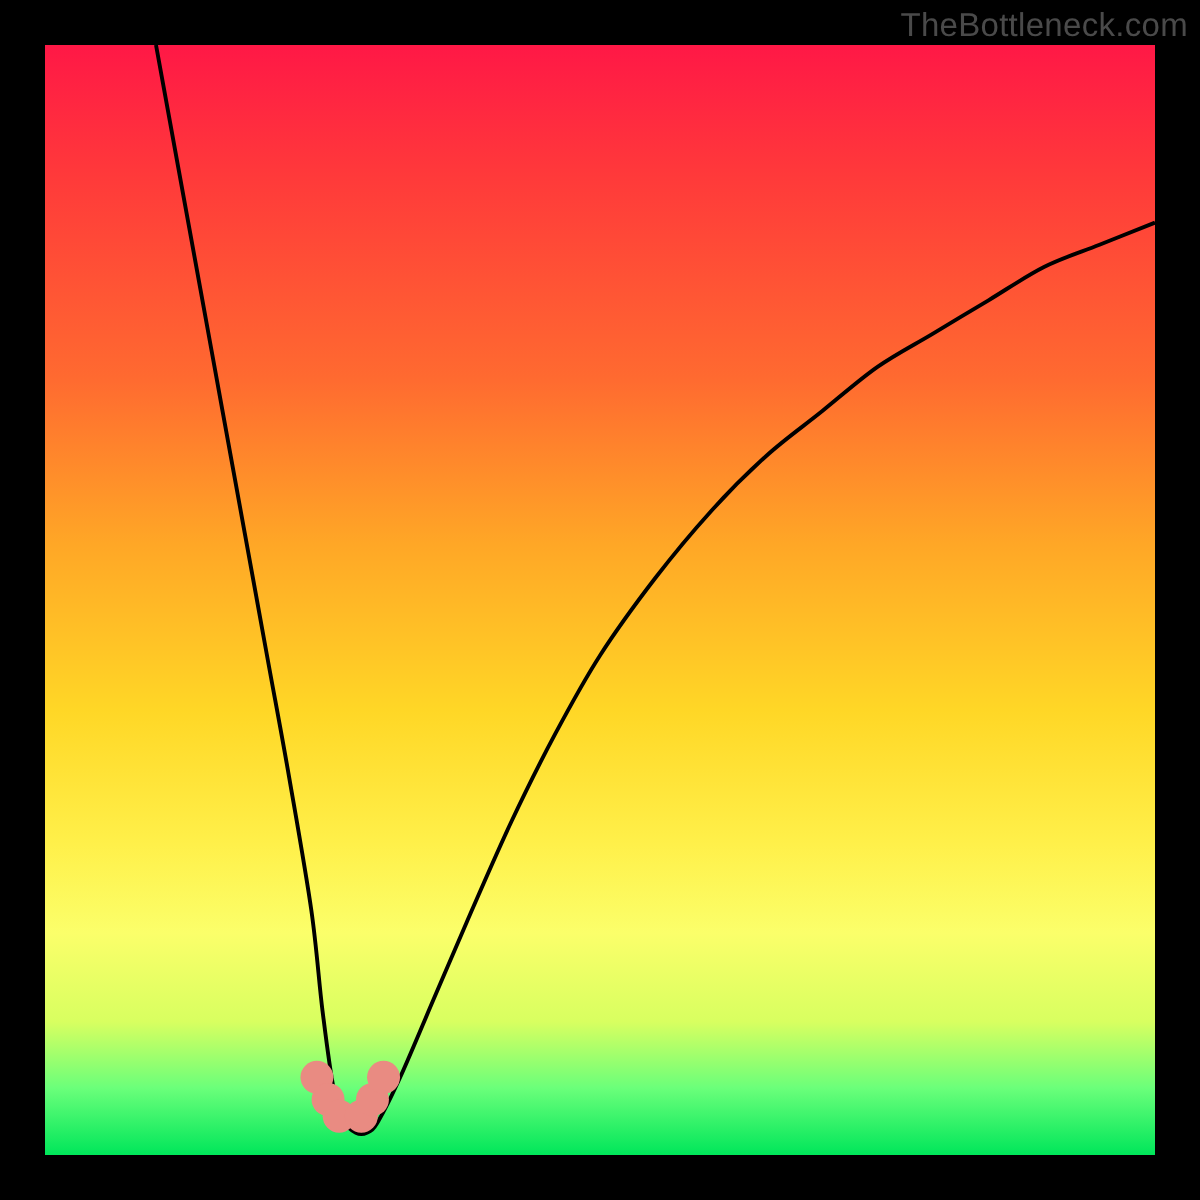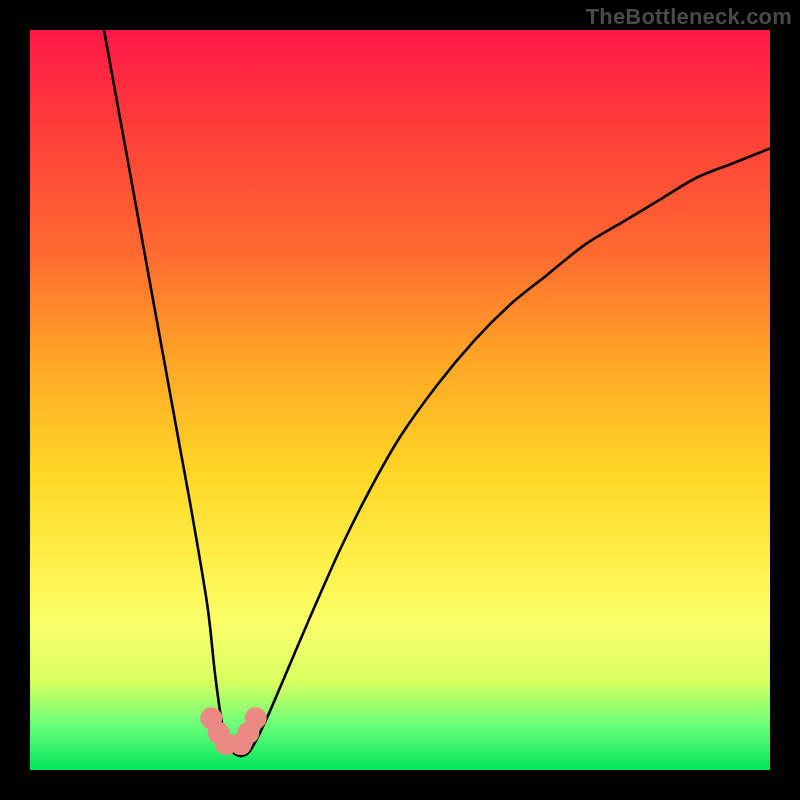--- a/index.html
+++ b/index.html
@@ -37,21 +37,21 @@
       #6aff7a 94%,
       #00e65a 100%);
   }
   .watermark {
     position: absolute;
     top: 4px;
     right: 8px;
     color: #4a4a4a;
     font-size: 22px;
     letter-spacing: 0.2px;
-    font-weight: 700;
+    font-weight: 400;
     user-select: none;
   }
   svg.curve {
     position: absolute;
     left: 0;
     top: 0;
     width: 740px;
     height: 740px;
     overflow: visible;
   }

